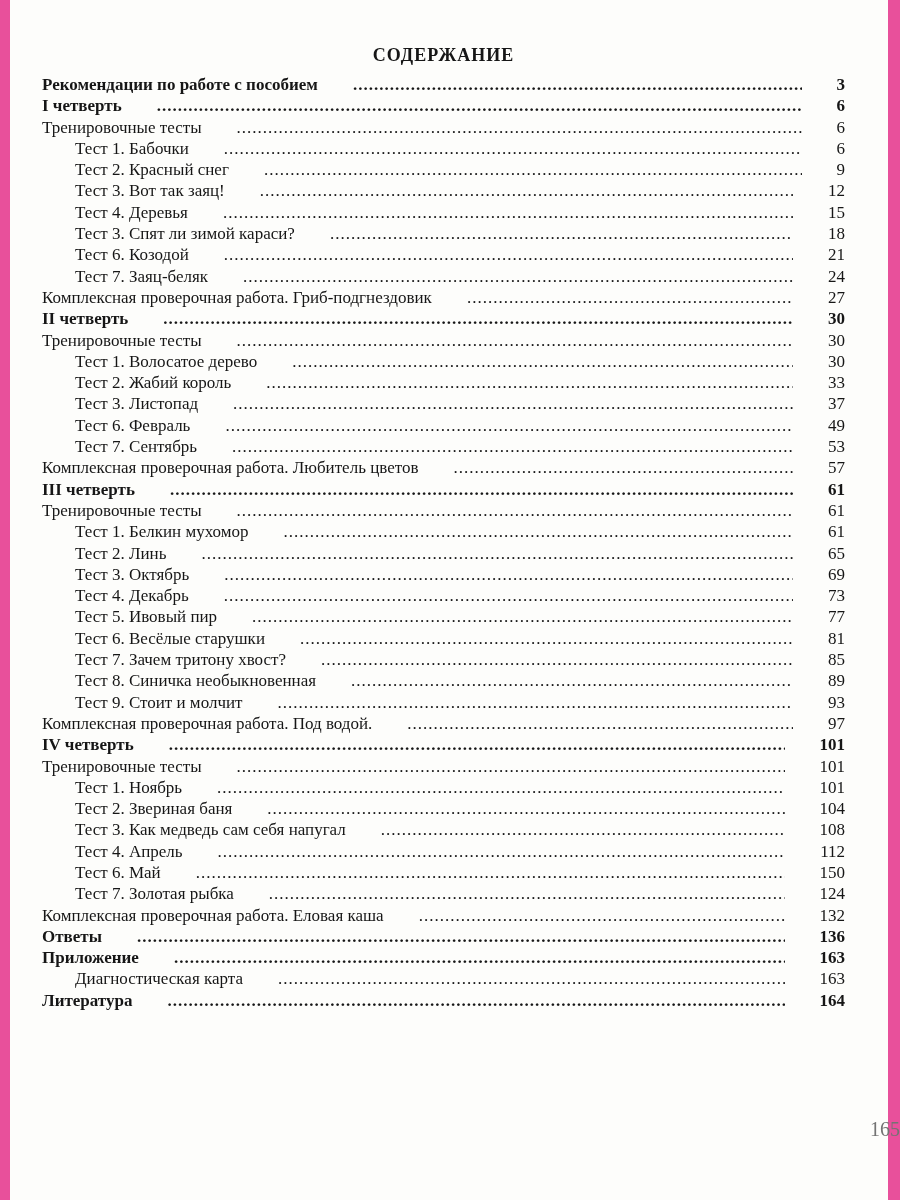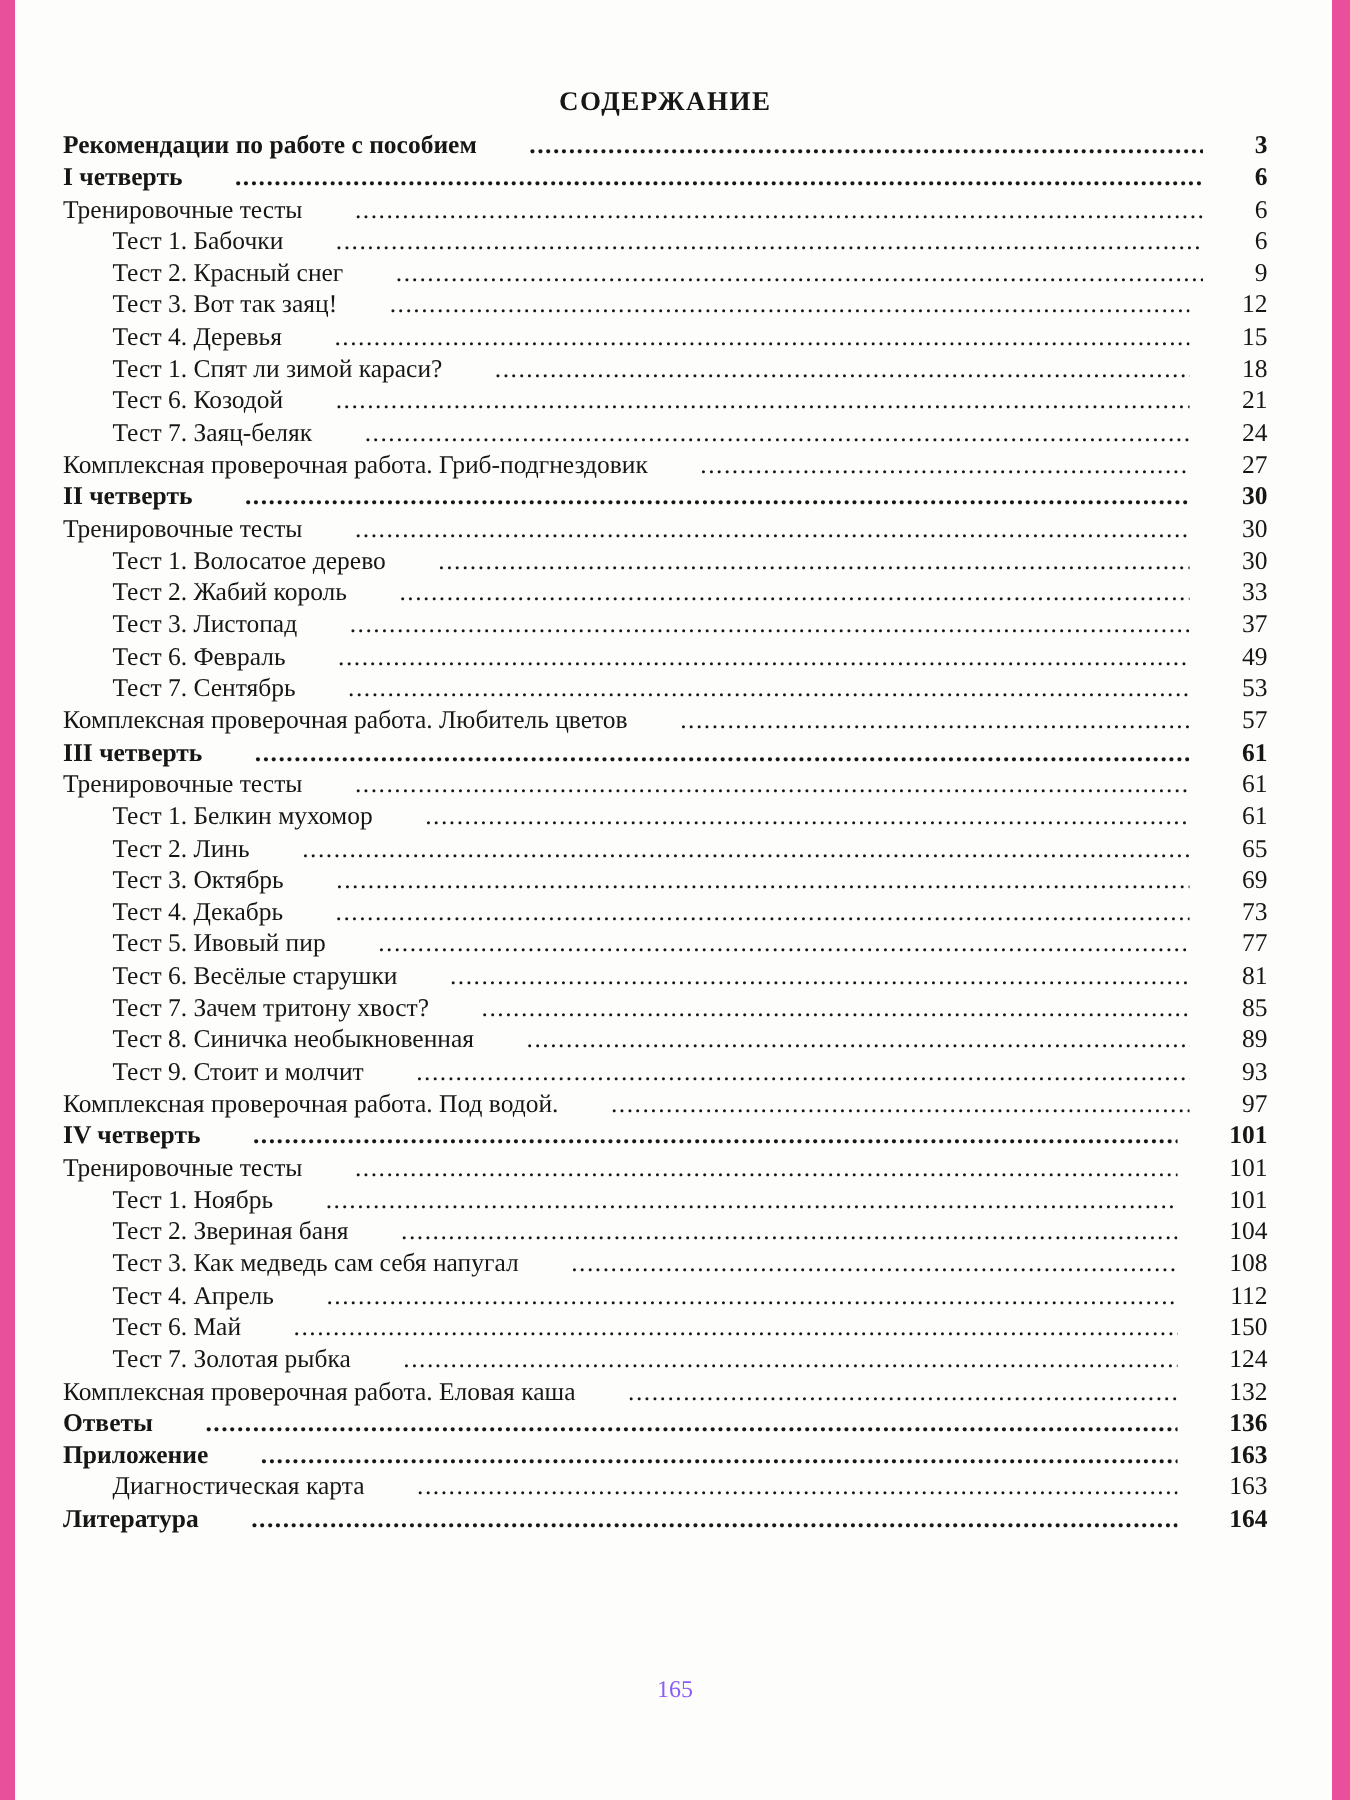--- a/index.html
+++ b/index.html
@@ -16,21 +16,21 @@
     top: 0; bottom: 0;
     background: #e8509b;
   }
   .edge.left { left: 0; width: 10px; }
   .edge.right { right: 0; width: 12px; }
 
   .sheet {
     position: absolute;
     left: 42px;
     right: 55px;
-    top: 56px;
+    top: 44px;
   }
   .toc-title {
     text-align: center;
     font-weight: bold;
     font-size: 18px;
     letter-spacing: 1px;
     line-height: 22px;
     margin-bottom: 8px;
   }
   .toc-list { width: 100%; }
@@ -54,23 +54,23 @@
   .row .dots::after {
     content: "..................................................................................................................................................................................................................................................................";
     letter-spacing: 1px;
   }
   .row .pg { white-space: nowrap; }
 
   .footer {
     position: absolute;
     top: 1118px;
     left: 0; right: 0;
-    text-align: center;
-    font-size: 16px;
-    color: #8b5cf6;
+    text-align: right;
+    font-size: 20px;
+    color: #737373;
   }
 </style>
 </head>
 <body>
 
 <div class="edge left" style="background: rgb(232, 80, 155);"></div>
 <div class="edge right" style="background: rgb(232, 80, 155);"></div>
 
 <div class="sheet">
   <div class="toc-title">СОДЕРЖАНИЕ</div>
@@ -104,21 +104,21 @@
     <span class="t">Тест 3. Вот так заяц!</span>
     <span class="dots"></span>
     <span class="pg">12</span>
   </div>
       <div class="row indent-1">
     <span class="t">Тест 4. Деревья</span>
     <span class="dots"></span>
     <span class="pg">15</span>
   </div>
       <div class="row indent-1">
-    <span class="t">Тест 1. Спят ли зимой караси?</span>
+    <span class="t">Тест 3. Спят ли зимой караси?</span>
     <span class="dots"></span>
     <span class="pg">18</span>
   </div>
       <div class="row indent-1">
     <span class="t">Тест 6. Козодой</span>
     <span class="dots"></span>
     <span class="pg">21</span>
   </div>
       <div class="row indent-1">
     <span class="t">Тест 7. Заяц-беляк</span>

